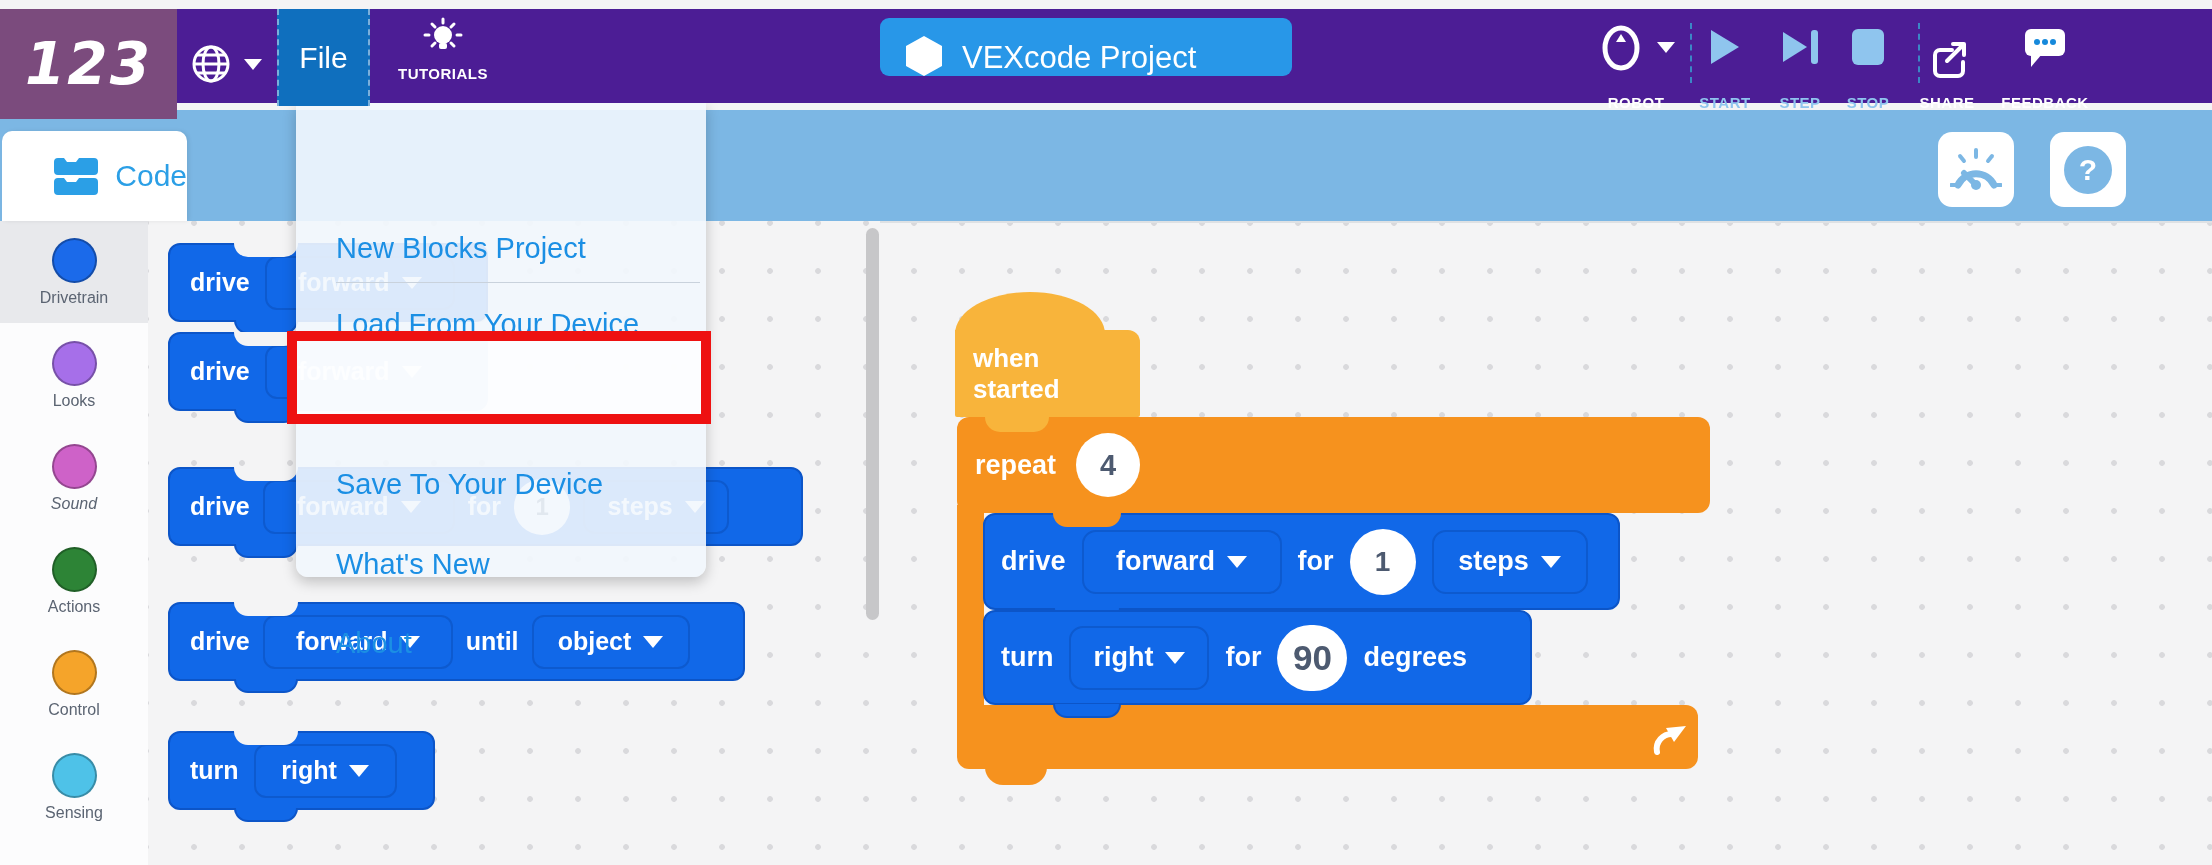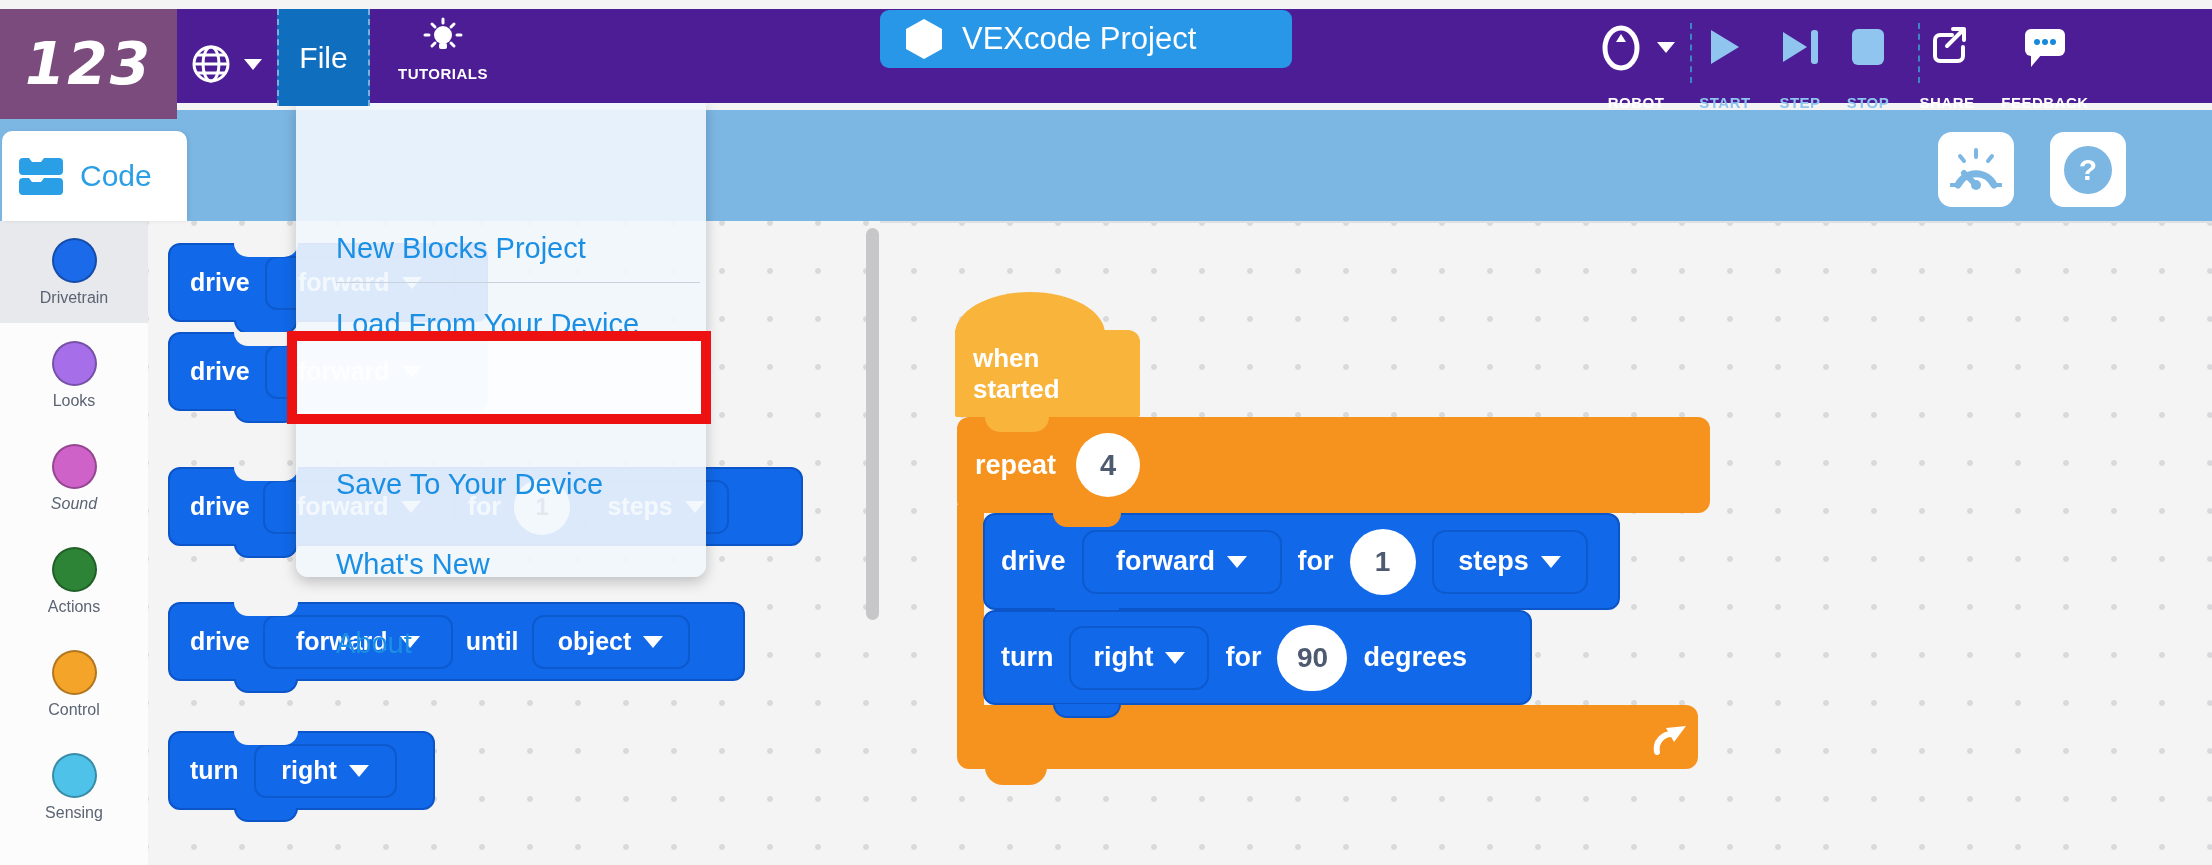--- a/index.html
+++ b/index.html
@@ -15,39 +15,39 @@
              font-family:"DejaVu Sans","Liberation Sans",sans-serif;}
   .globe-group{position:absolute;left:188px;top:0;height:110px;display:flex;align-items:center;gap:10px;}
   .caret{width:0;height:0;border-left:9px solid transparent;border-right:9px solid transparent;
          border-top:11px solid #fff;}
   .file-tab{position:absolute;left:277px;top:0;width:93px;height:97px;background:#0F6FBE;
             border-left:2px dashed rgba(255,255,255,.45);border-right:2px dashed rgba(255,255,255,.45);
             display:flex;align-items:center;justify-content:center;color:#fff;font-size:30px;}
   .tutorials{position:absolute;left:398px;top:8px;width:90px;height:96px;display:flex;flex-direction:column;
              align-items:center;justify-content:flex-start;}
   .bar-label{color:#fff;font-size:15px;font-weight:bold;letter-spacing:.5px;margin-top:4px;}
-  .title-box{position:absolute;left:880px;top:1px;width:412px;height:58px;background:#2897E8;border-radius:9px;
-             display:flex;align-items:center;padding-left:26px;gap:20px;}
+  .title-box{position:absolute;left:880px;top:9px;width:412px;height:58px;background:#2897E8;border-radius:9px;
+             display:flex;align-items:flex-end;padding-left:26px;gap:20px;}
   .hexagon{width:36px;height:40px;background:#fff;
            clip-path:polygon(50% 0,100% 25%,100% 75%,50% 100%,0 75%,0 25%);}
   .title-box .t{color:#fff;font-size:31px;font-weight:500;}
   .right-item{position:absolute;top:10px;height:92px;display:flex;flex-direction:column;align-items:center;justify-content:space-between;}
   .vdash{position:absolute;top:14px;height:60px;border-left:2px dashed #3B87C6;}
   .dis{color:#8FC5EE;}
   .play-tri{width:0;height:0;border-top:17px solid transparent;border-bottom:17px solid transparent;
             border-left:28px solid #8FC5EE;}
   .step-ic{display:flex;align-items:center;gap:4px;}
   .step-bar{width:7px;height:34px;background:#8FC5EE;border-radius:3px;}
   .stop-ic{width:32px;height:36px;background:#8FC5EE;border-radius:6px;}
 
   
   .strip{position:absolute;left:0;top:110px;width:2212px;height:111px;background:#7CB7E4;z-index:40;}
   .code-tab{position:absolute;left:2px;top:21px;width:185px;height:90px;background:#fff;
             border-radius:10px 10px 0 0;display:flex;align-items:center;padding-left:14px;gap:14px;
-            box-shadow:2px 0 4px rgba(0,0,0,.08);}
+            box-shadow:2px 0 4px rgba(0,0,0,.08);justify-content:flex-end;}
   .code-tab .t{color:#2B9FE6;font-size:30px;font-weight:500;}
   .ws-btn{position:absolute;top:22px;width:76px;height:75px;background:#fff;border-radius:14px;
           display:flex;align-items:center;justify-content:center;}
   .help-circle{width:48px;height:48px;border-radius:50%;background:#7CB7E4;color:#fff;
                font-size:30px;font-weight:bold;display:flex;align-items:center;justify-content:center;}
 
   
   .catbar{position:absolute;left:0;top:221px;width:148px;height:644px;background:#FCFCFD;z-index:30;}
   .cat{position:absolute;left:0;width:148px;height:102px;display:flex;flex-direction:column;
        align-items:center;justify-content:center;gap:6px;}
@@ -204,21 +204,21 @@
     <div class="bump" style="left:68px;width:68px;"></div>
   </div>
 
   <div class="cblk blue" style="left:983px;top:610px;width:549px;height:95px;z-index:12;">
     <span class="w">turn</span>
     <span class="cdd" style="width:140px;">
       <span class="w">right</span>
       <span class="ddc"></span>
     </span>
     <span class="w">for</span>
-    <span class="oval" style="width:70px;height:66px;border-radius:33px;font-size:28px;">90</span>
+    <span class="oval" style="width:70px;height:66px;border-radius:33px;font-size:35px;">90</span>
     <span class="w">degrees</span>
     <div class="bump" style="left:68px;width:68px;bottom:-15px;"></div>
   </div>
 
   <div class="strip">
     <div class="code-tab">
       <svg width="50" height="46" viewBox="0 0 50 46">
         <path d="M3,5 h10 l3,4 h9 l3,-4 h15 a4,4 0 0 1 4,4 v9 a4,4 0 0 1 -4,4 h-36 a4,4 0 0 1 -4,-4 v-9 a4,4 0 0 1 4,-4 z" fill="#2B9FE6"></path>
         <path d="M3,25 h10 l3,4 h9 l3,-4 h15 a4,4 0 0 1 4,4 v9 a4,4 0 0 1 -4,4 h-36 a4,4 0 0 1 -4,-4 v-9 a4,4 0 0 1 4,-4 z" fill="#2B9FE6"></path>
       </svg>
@@ -355,21 +355,21 @@
 
     <div class="right-item" style="left:1843px;width:50px;">
       <div style="height:56px;display:flex;align-items:center;">
           <div class="stop-ic"></div>
         </div>
       <span class="bar-label dis">STOP</span>
     </div>
 
     <div class="vdash" style="left:1918px;"></div>
 
-    <div class="right-item" style="left:1912px;width:70px;">
+    <div class="right-item" style="left:1912px;width:70px;justify-content:flex-end;">
       <div style="height:56px;display:flex;align-items:center;">
         <svg width="46" height="44" viewBox="0 0 46 44">
           <path d="M28,10 H16 a5,5 0 0 0 -5,5 v16 a5,5 0 0 0 5,5 h18 a5,5 0 0 0 5,-5 V22" fill="none" stroke="#fff" stroke-width="4" stroke-linecap="round"></path>
           <line x1="23" y1="21" x2="39" y2="5" stroke="#fff" stroke-width="4" stroke-linecap="round"></line>
           <polyline points="29,4 40,4 40,15" fill="none" stroke="#fff" stroke-width="4" stroke-linecap="round" stroke-linejoin="round"></polyline>
         </svg>
       </div>
       <span class="bar-label">SHARE</span>
     </div>
 

